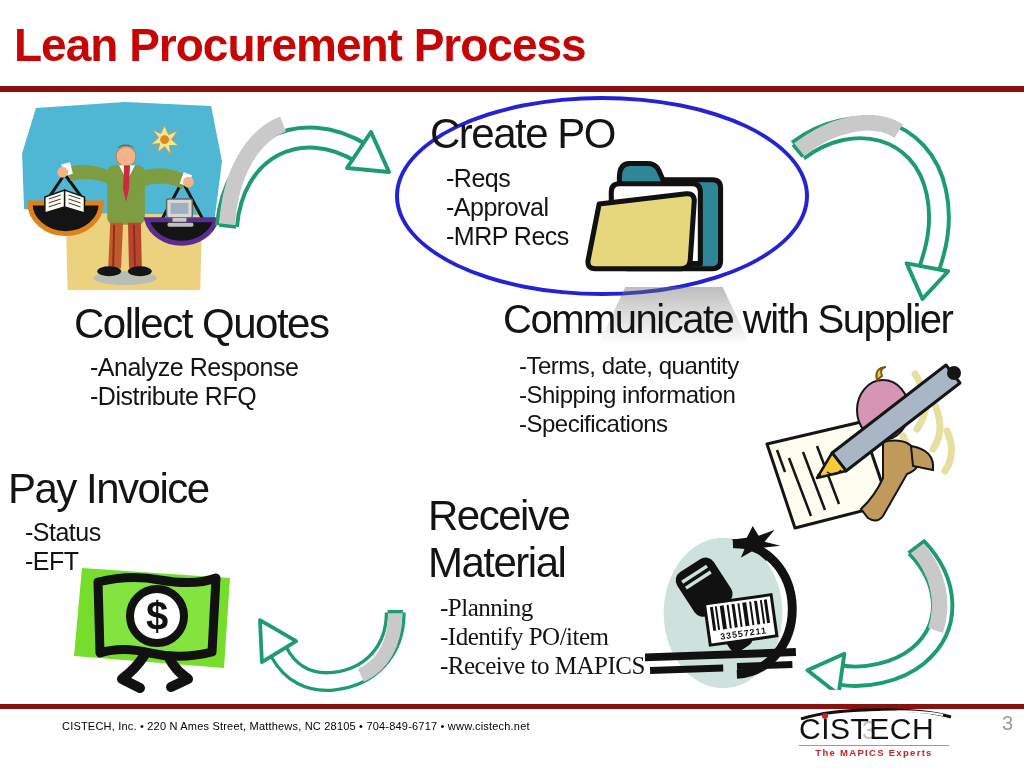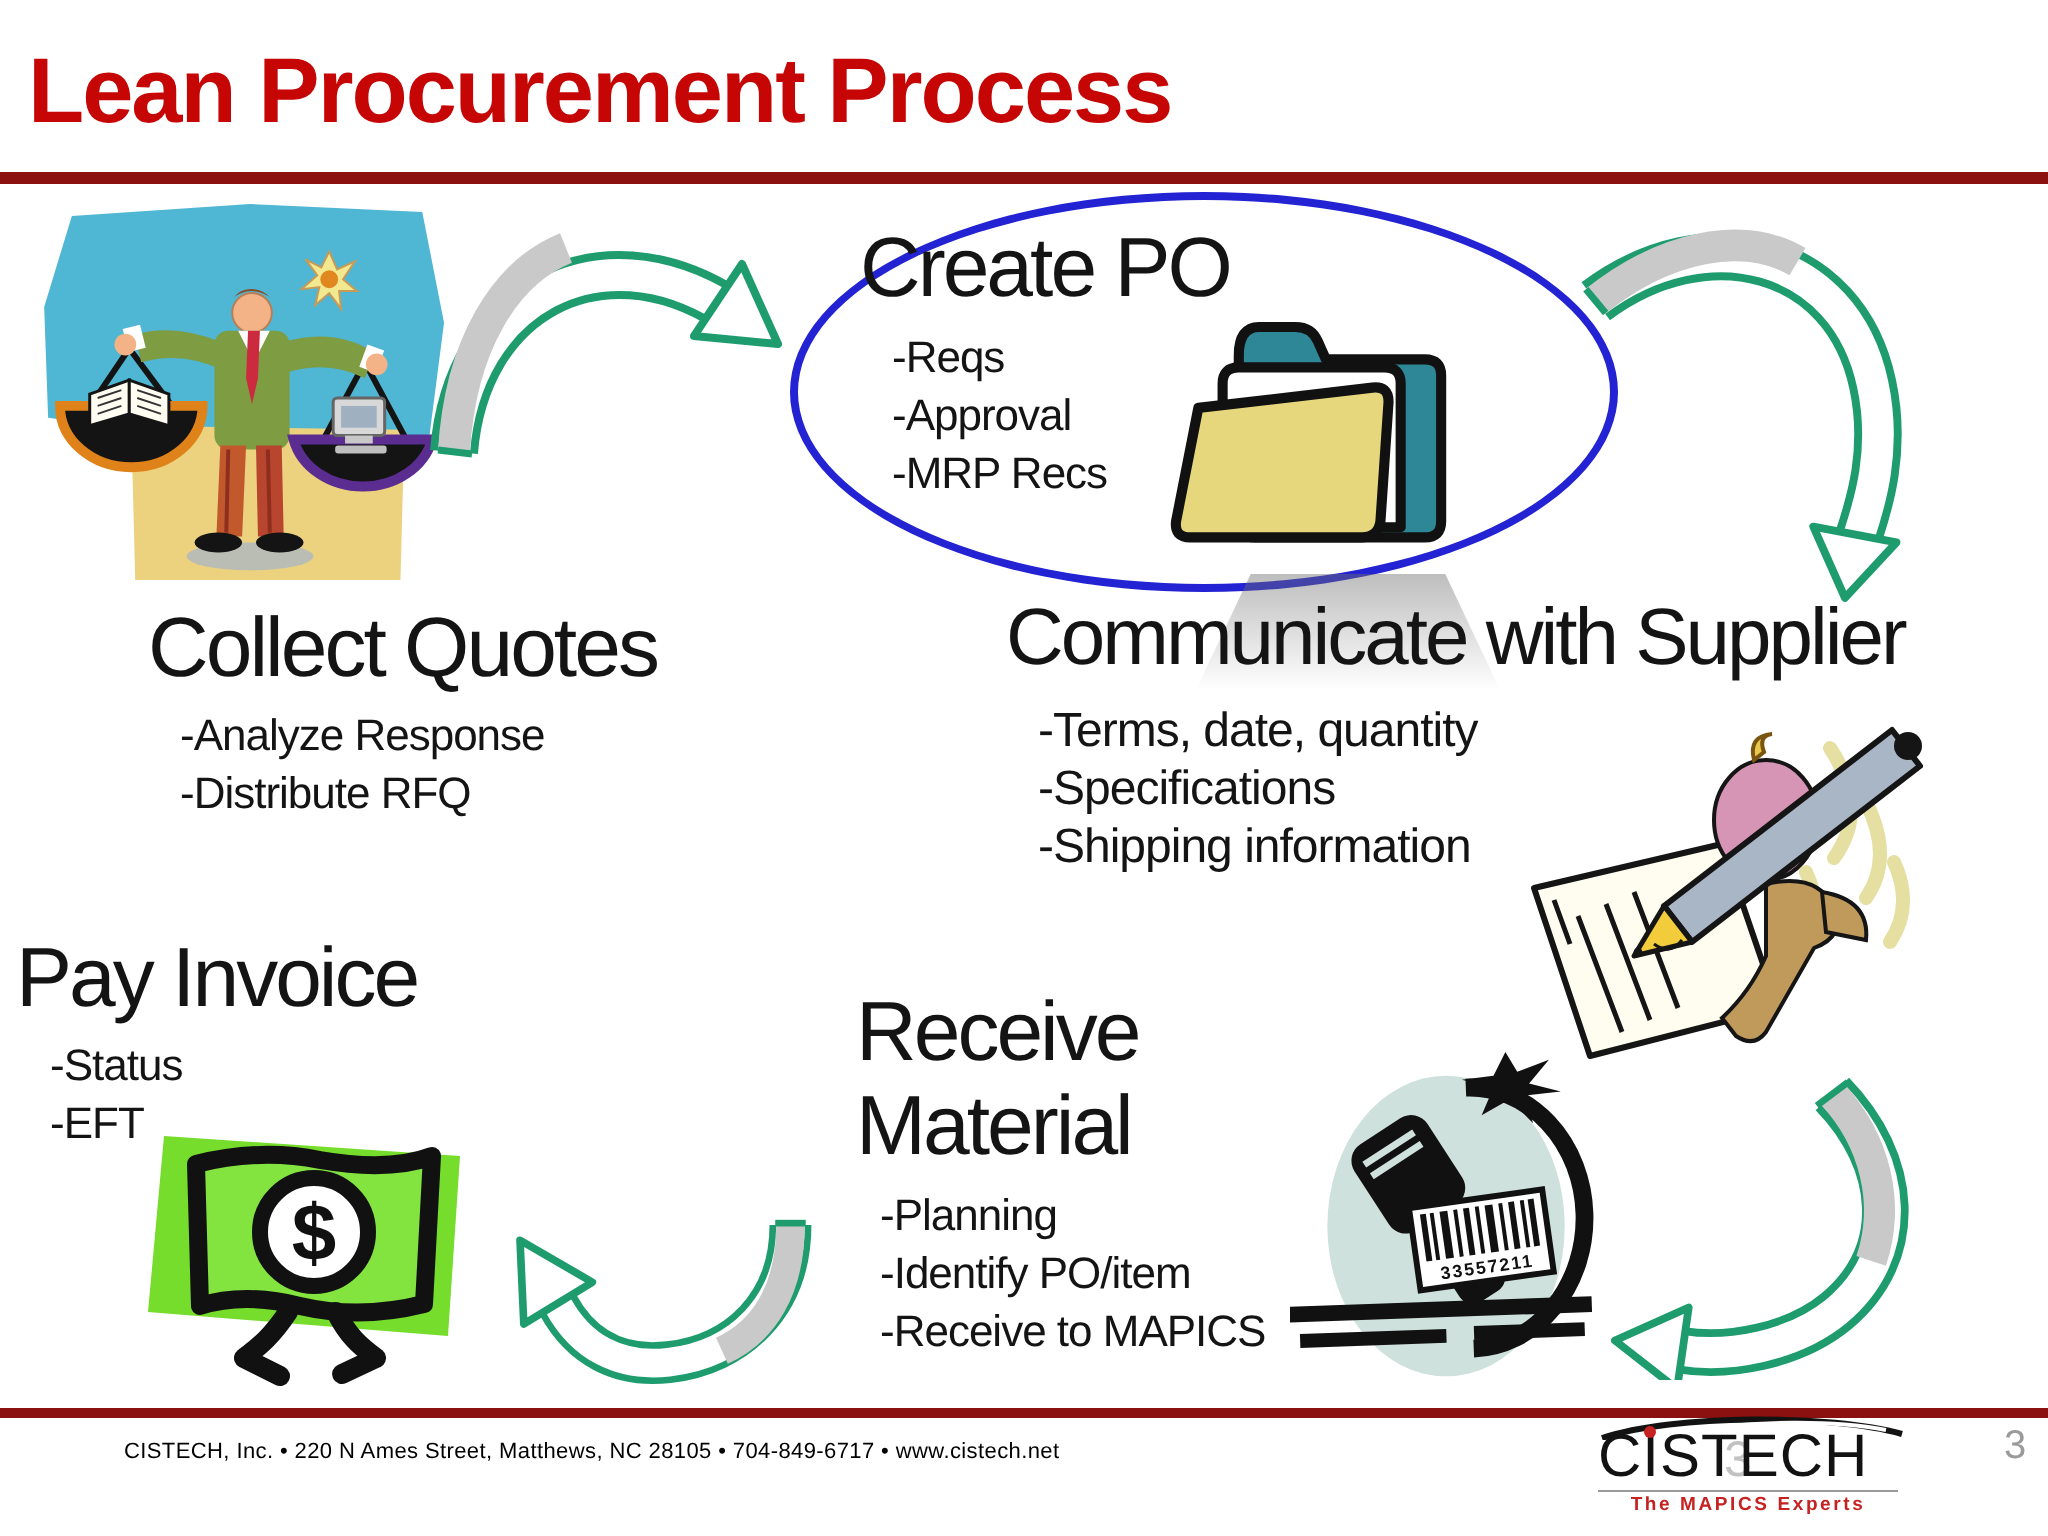--- a/index.html
+++ b/index.html
@@ -8,33 +8,33 @@
     font-family:"Liberation Sans", sans-serif;overflow:hidden;margin:0 auto;
   }
   .abs{position:absolute;}
   
   #slide-title{left:14px;top:18px;font-size:46px;font-weight:bold;color:#C60505;letter-spacing:-1px;white-space:nowrap;}
   .rule{left:0;width:1024px;height:6px;background:#8B1111;}
   #rule-top{top:86px;}
   #rule-footer{top:704px;height:5px;}
   
   .h{font-size:42px;color:#141414;letter-spacing:-1.5px;white-space:nowrap;line-height:47px;}
-  .b{font-size:22px;color:#141414;letter-spacing:-0.5px;white-space:nowrap;line-height:29px;}
+  .b{font-size:25px;color:#141414;letter-spacing:-0.5px;white-space:nowrap;line-height:29px;}
   #step-create{left:430px;top:110px;}
   #step-create .bl{margin-left:16px;margin-top:7px;}
   #step-collect{left:74px;top:300px;}
   #step-collect .bl{margin-left:16px;margin-top:6px;}
   #step-comm{left:503px;top:296px;}
   #step-comm .h{font-size:40px;}
   #step-comm .b{font-size:24px;}
   #step-comm .bl{margin-left:16px;margin-top:8px;}
   #step-pay{left:8px;top:465px;}
   #step-pay .bl{margin-left:17px;margin-top:6px;}
   #step-receive{left:428px;top:492px;}
-  #step-receive .bl{margin-left:12px;margin-top:7px;}
+  #step-receive .bl{margin-left:12px;margin-top:7px;font-family:Liberation Serif, serif;}
   
   #po-ellipse{left:395px;top:96px;width:406px;height:192px;border:4px solid #2323D3;border-radius:50%;}
   
   #folder-reflection{
     left:598px;top:287px;width:152px;height:58px;
     background:linear-gradient(to bottom, rgba(110,110,110,.45), rgba(200,200,200,0));
     clip-path:polygon(18% 0, 82% 0, 100% 100%, 0 100%);
   }
   
   #footer-contact{left:62px;top:720px;font-size:11px;font-weight:normal;color:#000000;letter-spacing:.2px;white-space:nowrap;}
@@ -136,22 +136,22 @@
     <div class="bl">
       <div class="b">-Analyze Response</div>
       <div class="b">-Distribute RFQ</div>
     </div>
   </section>
 
   <section id="step-comm" class="abs">
     <div class="h">Communicate with Supplier</div>
     <div class="bl">
       <div class="b">-Terms, date, quantity</div>
+      <div class="b">-Shipping information</div>
       <div class="b">-Specifications</div>
-      <div class="b">-Shipping information</div>
     </div>
   </section>
 
   <svg class="abs" style="left:765px;top:346px;" width="200" height="185" viewBox="0 0 200 185">
     <path d="M150,28 q20,30 2,55 M168,55 q14,28 0,48 M182,85 q10,22 -2,40 M138,90 q10,22 -2,40" stroke="#E6DFA2" stroke-width="7" fill="none" stroke-linecap="round"></path>
     <polygon points="2,98 96,76 124,158 30,182" fill="#FFFDF0" stroke="#151515" stroke-width="3" stroke-linejoin="round"></polygon>
     <path d="M24,112 L46,170 M38,106 L60,164 M52,100 L74,158 M12,104 L20,126" stroke="#151515" stroke-width="2.5"></path>
     <path d="M118,96 Q144,90 152,108 Q158,122 142,128 L118,170 Q112,178 103,172 L96,163 Q110,150 118,132 Z" fill="#C09A5B" stroke="#151515" stroke-width="2"></path>
     <path d="M146,100 Q170,104 168,124 L148,120 Z" fill="#C09A5B" stroke="#151515" stroke-width="2"></path>
     <ellipse cx="118" cy="64" rx="26" ry="30" fill="#D795B5" stroke="#151515" stroke-width="2"></ellipse>

